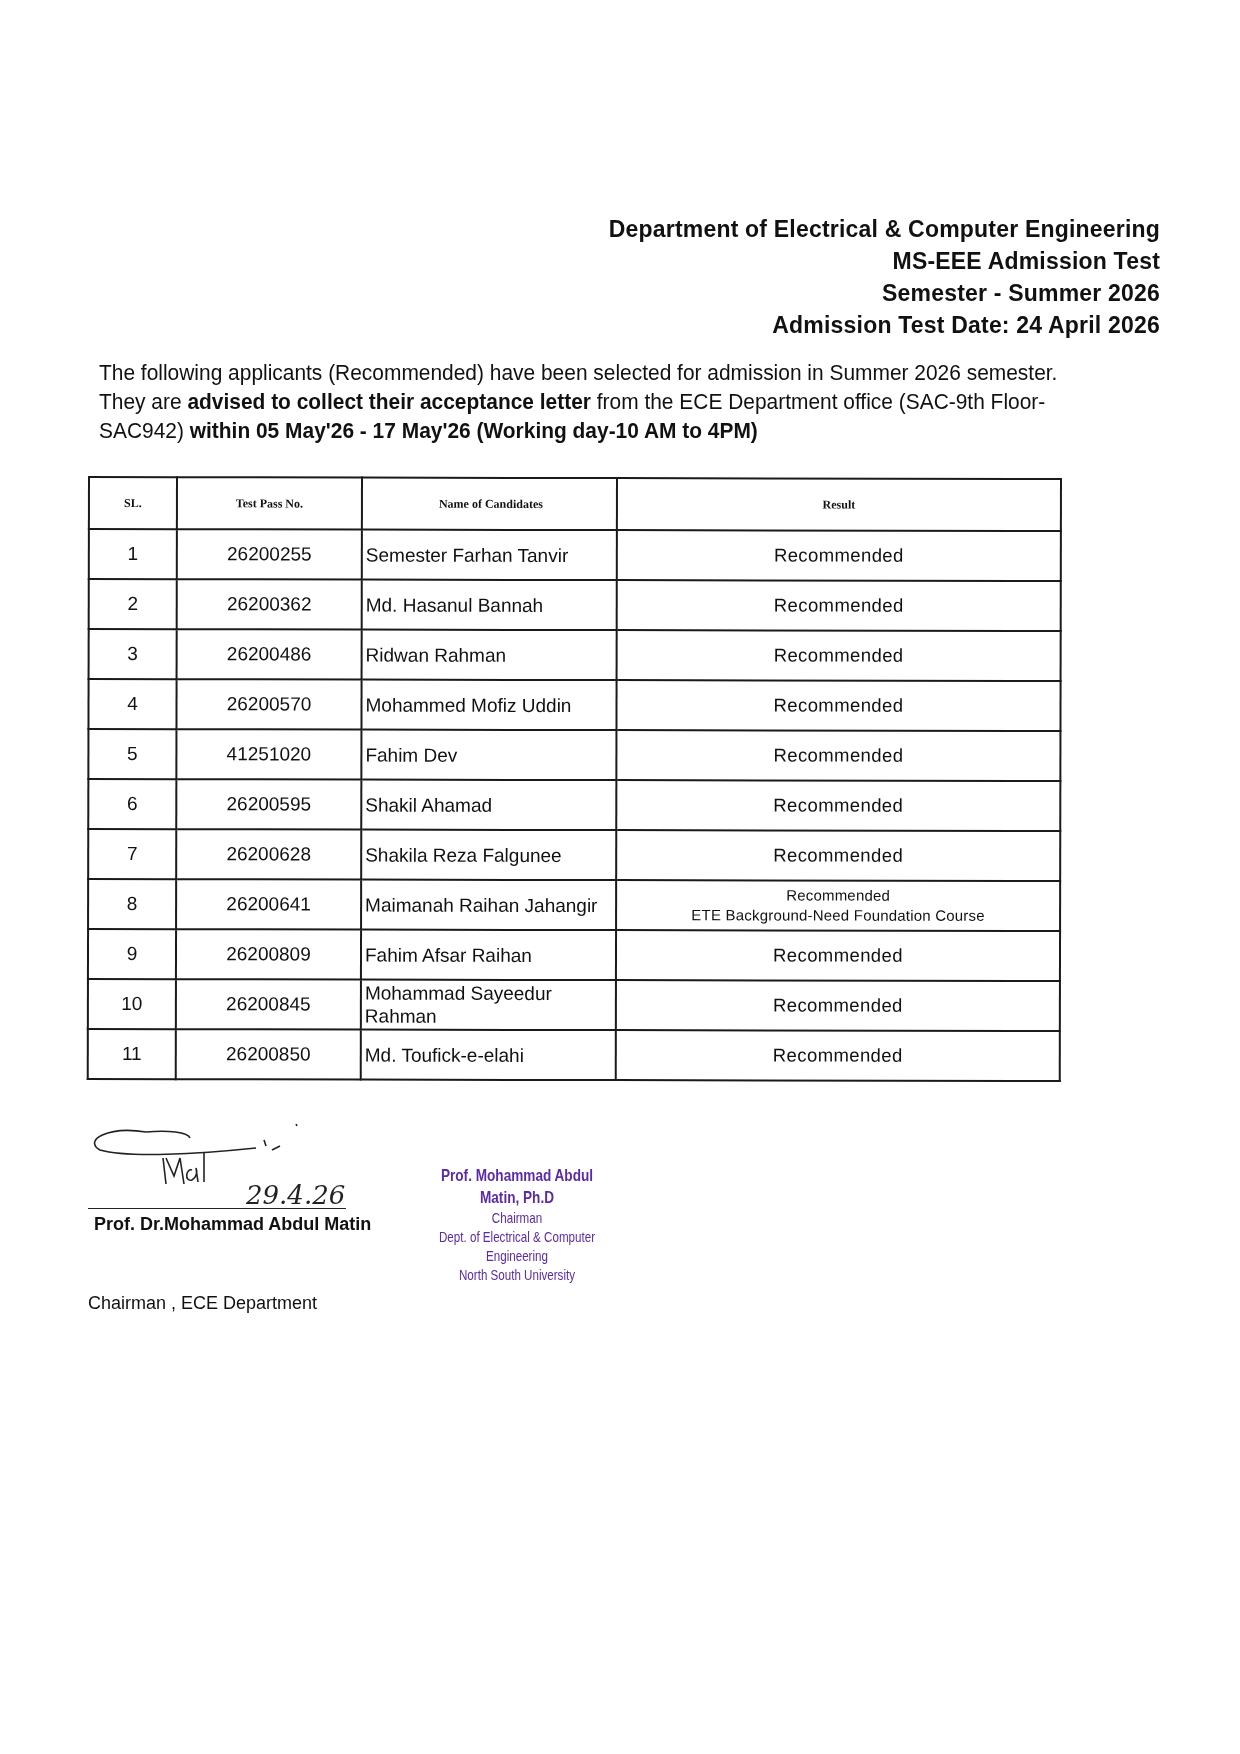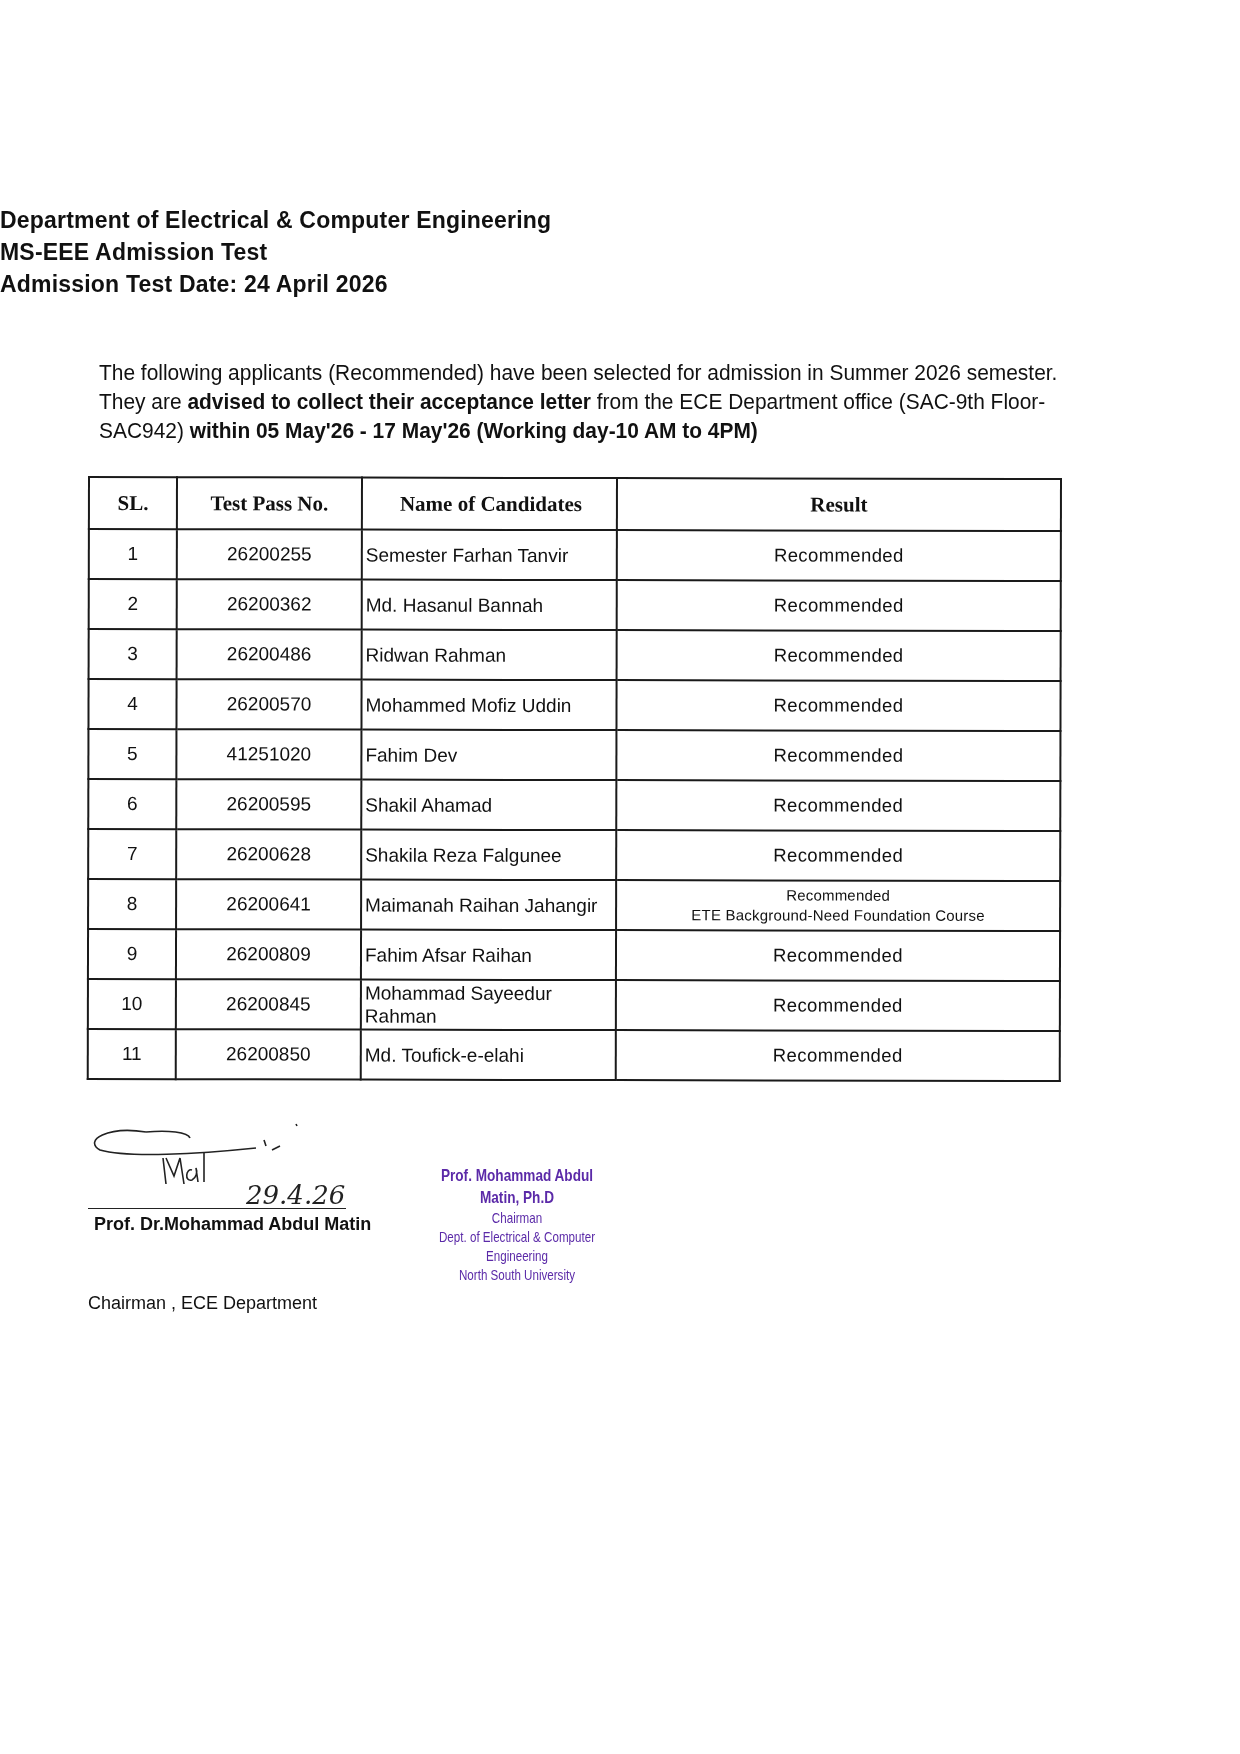--- a/index.html
+++ b/index.html
@@ -1,23 +1,23 @@
 <!DOCTYPE html>
 <html><head>
 <meta charset="utf-8">
 <style>
   html, body { margin: 0; padding: 0; background: #ffffff; }
   body { width: 1240px; height: 1754px; position: relative; overflow: hidden; color: #111; font-family: "Liberation Sans", sans-serif; }
-  .title-block { position: absolute; left: 0; width: 1160px; top: 204px; text-align: left; }
+  .title-block { position: absolute; left: 0; width: 1160px; top: 213px; text-align: right; }
   .title-line { font-weight: bold; font-size: 23px; line-height: 32px; letter-spacing: 0.2px; }
   .intro { position: absolute; left: 99px; top: 358px; width: 1000px; font-size: 22.5px; line-height: 29px; font-family: "Liberation Sans", sans-serif; transform: scaleX(0.93); transform-origin: left top; width: 1075px; }
   .intro b { font-weight: bold; }
   table.results { position: absolute; left: 88px; top: 476px; width: 974px; border-collapse: collapse; transform: rotate(0.12deg); transform-origin: left top; }
   table.results th, table.results td { border: 2px solid #1a1a1a; padding: 0; vertical-align: middle; }
-  table.results th { font-family: "Liberation Serif", serif; font-weight: bold; font-size: 21px; height: 50px; }
+  table.results th { font-family: "Liberation Serif", serif; font-weight: bold; font-size: 12px; height: 50px; }
   table.results td { height: 48px; font-size: 19px; }
   .c-sl { width: 86px; text-align: center; }
   .c-pass { width: 183px; text-align: center; }
   .c-name { width: 250px; text-align: left; padding-left: 3px !important; line-height: 23px; }
   .c-res { text-align: center; margin-left: 39px; }
   .res-main { font-size: 18.5px; letter-spacing: 0.4px; }
   .res-small { font-size: 15px; line-height: 20px; display: block; letter-spacing: 0.2px; }
   .sig-area { position: absolute; left: 88px; top: 1120px; width: 300px; height: 90px; }
   .sig-line { position: absolute; left: 88px; top: 1208px; width: 258px; border-top: 1.5px solid #222; }
   .sig-name { position: absolute; left: 94px; top: 1214px; font-weight: bold; font-size: 18px; }
@@ -25,20 +25,21 @@
   .stamp { position: absolute; left: 398px; top: 1117px; width: 238px; text-align: center; color: #5b2aa8; font-family: "Liberation Sans", sans-serif; margin-top: 48px; }
   .stamp-name { font-weight: bold; font-size: 17px; transform: scaleX(0.8); line-height: 22px; }
   .stamp-line { font-size: 14.5px; transform: scaleX(0.8); line-height: 19px; }
 </style>
 </head>
 <body>
 
 <div class="title-block">
   <div class="title-line">Department of Electrical &amp; Computer Engineering</div>
   <div class="title-line">MS-EEE Admission Test</div>
+  <div class="title-line">Semester - Summer 2026</div>
   <div class="title-line">Admission Test Date: 24 April 2026</div>
 </div>
 
 <div class="intro"><span>The following applicants (Recommended) have been selected for admission in Summer 2026 semester. They are </span><b>advised to collect their acceptance letter</b><span> from the ECE Department office (SAC-9th Floor-SAC942) </span><b>within 05 May'26 - 17 May'26 (Working day-10 AM to 4PM)</b></div>
 
 <table class="results">
   <thead>
     <tr>
       <th class="c-sl">SL.</th>
       <th class="c-pass">Test Pass No.</th>

